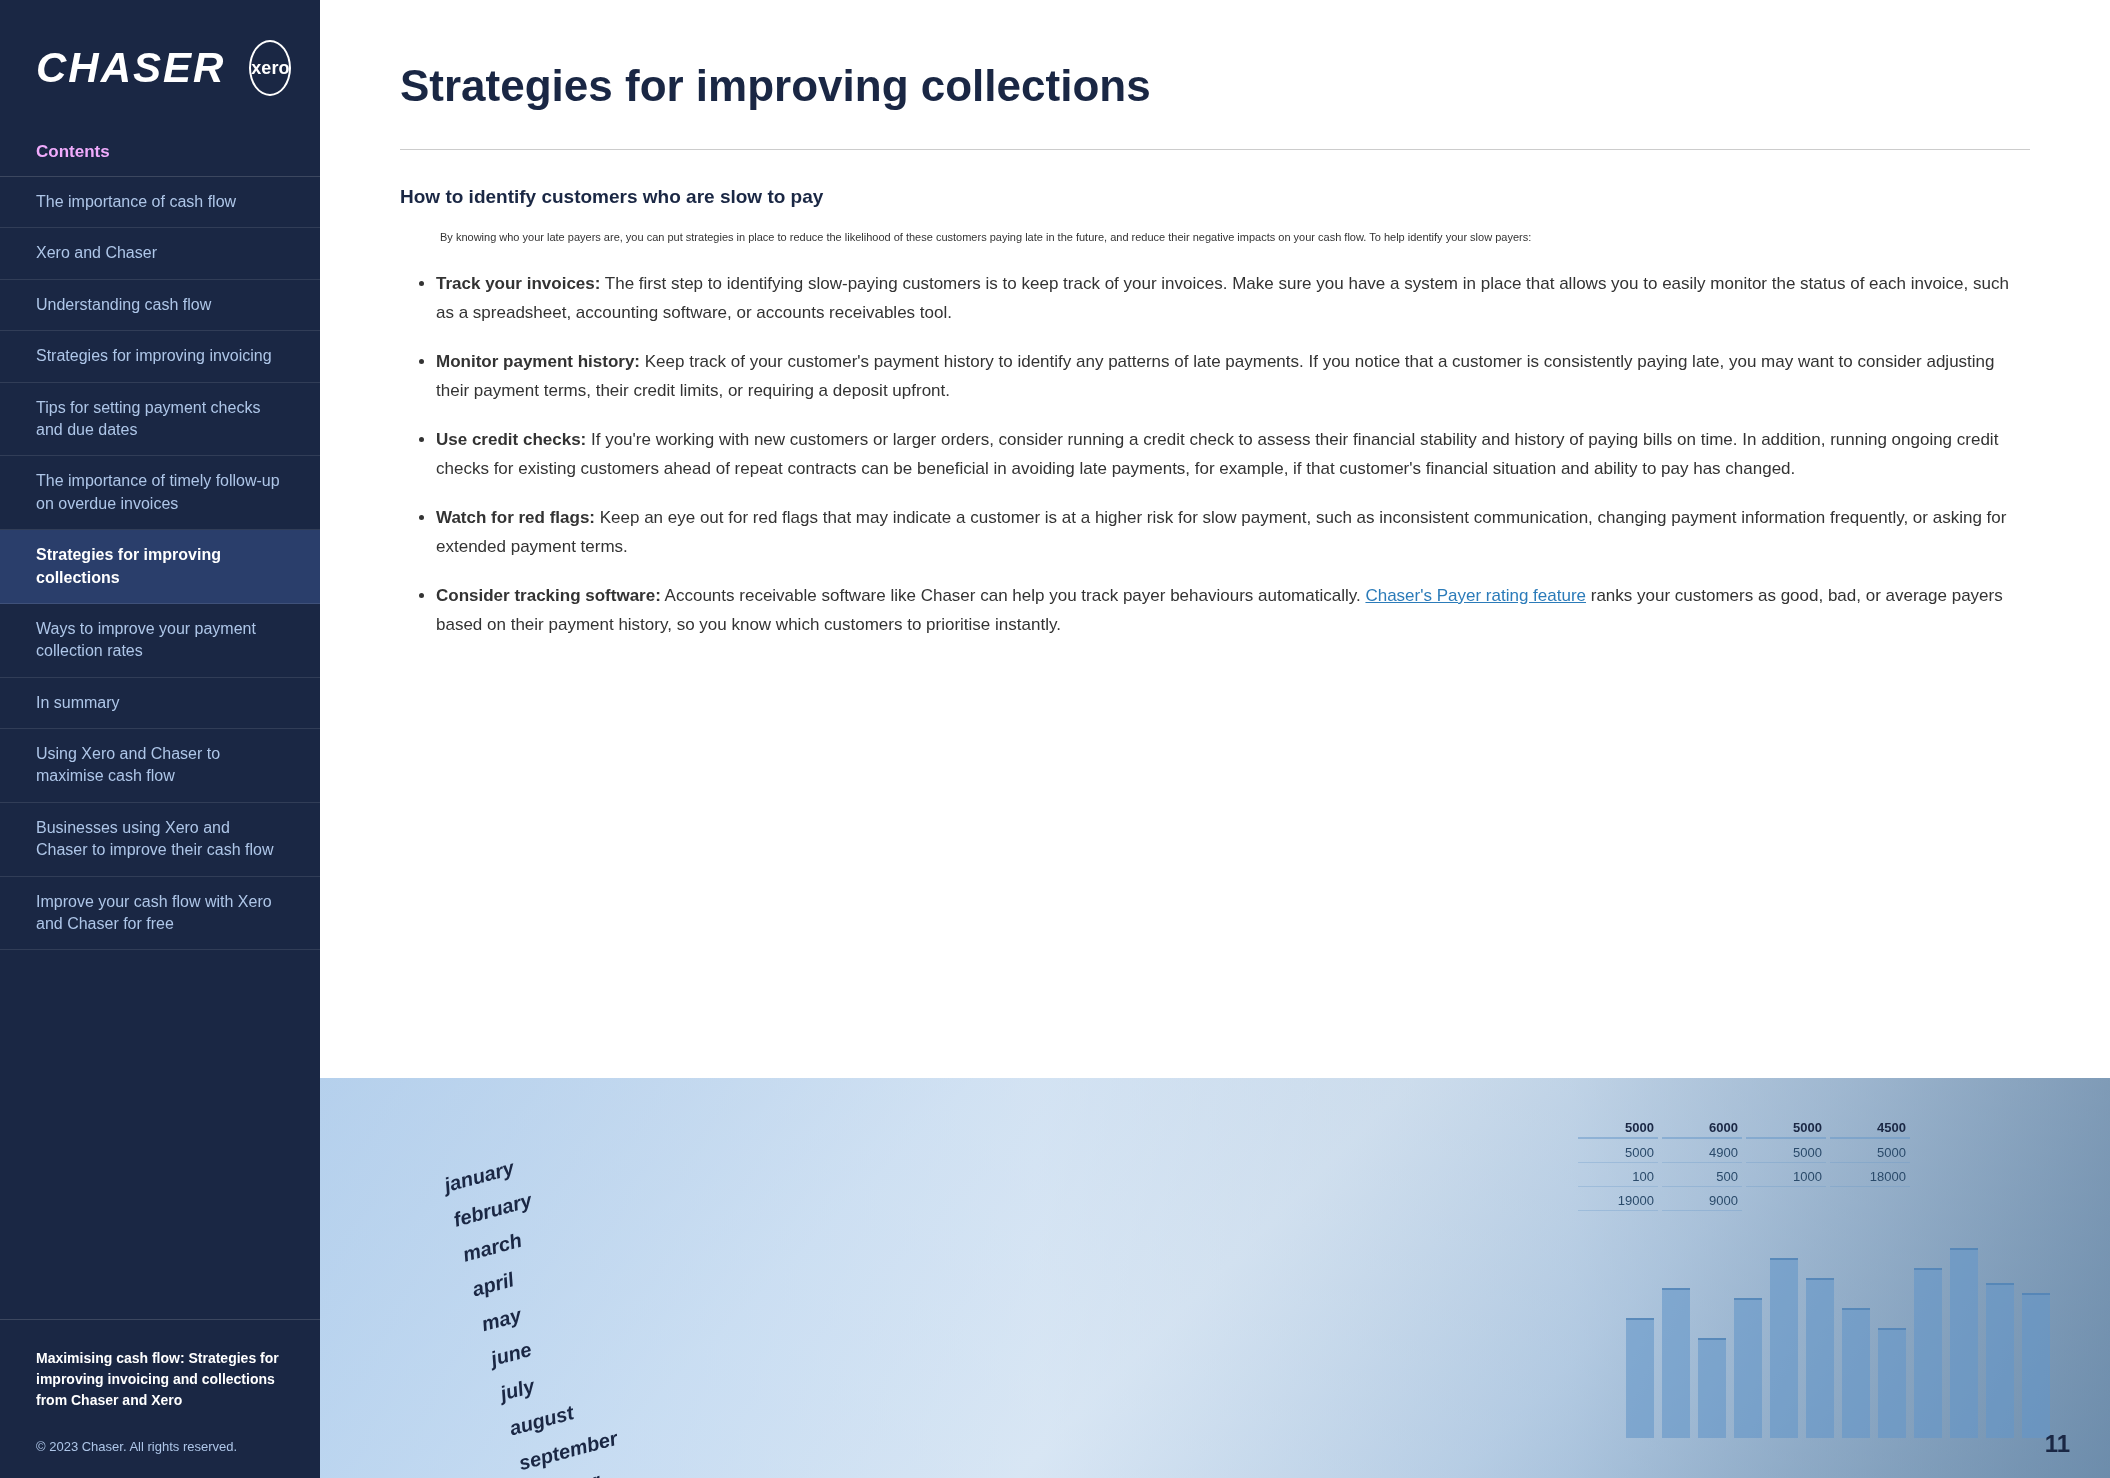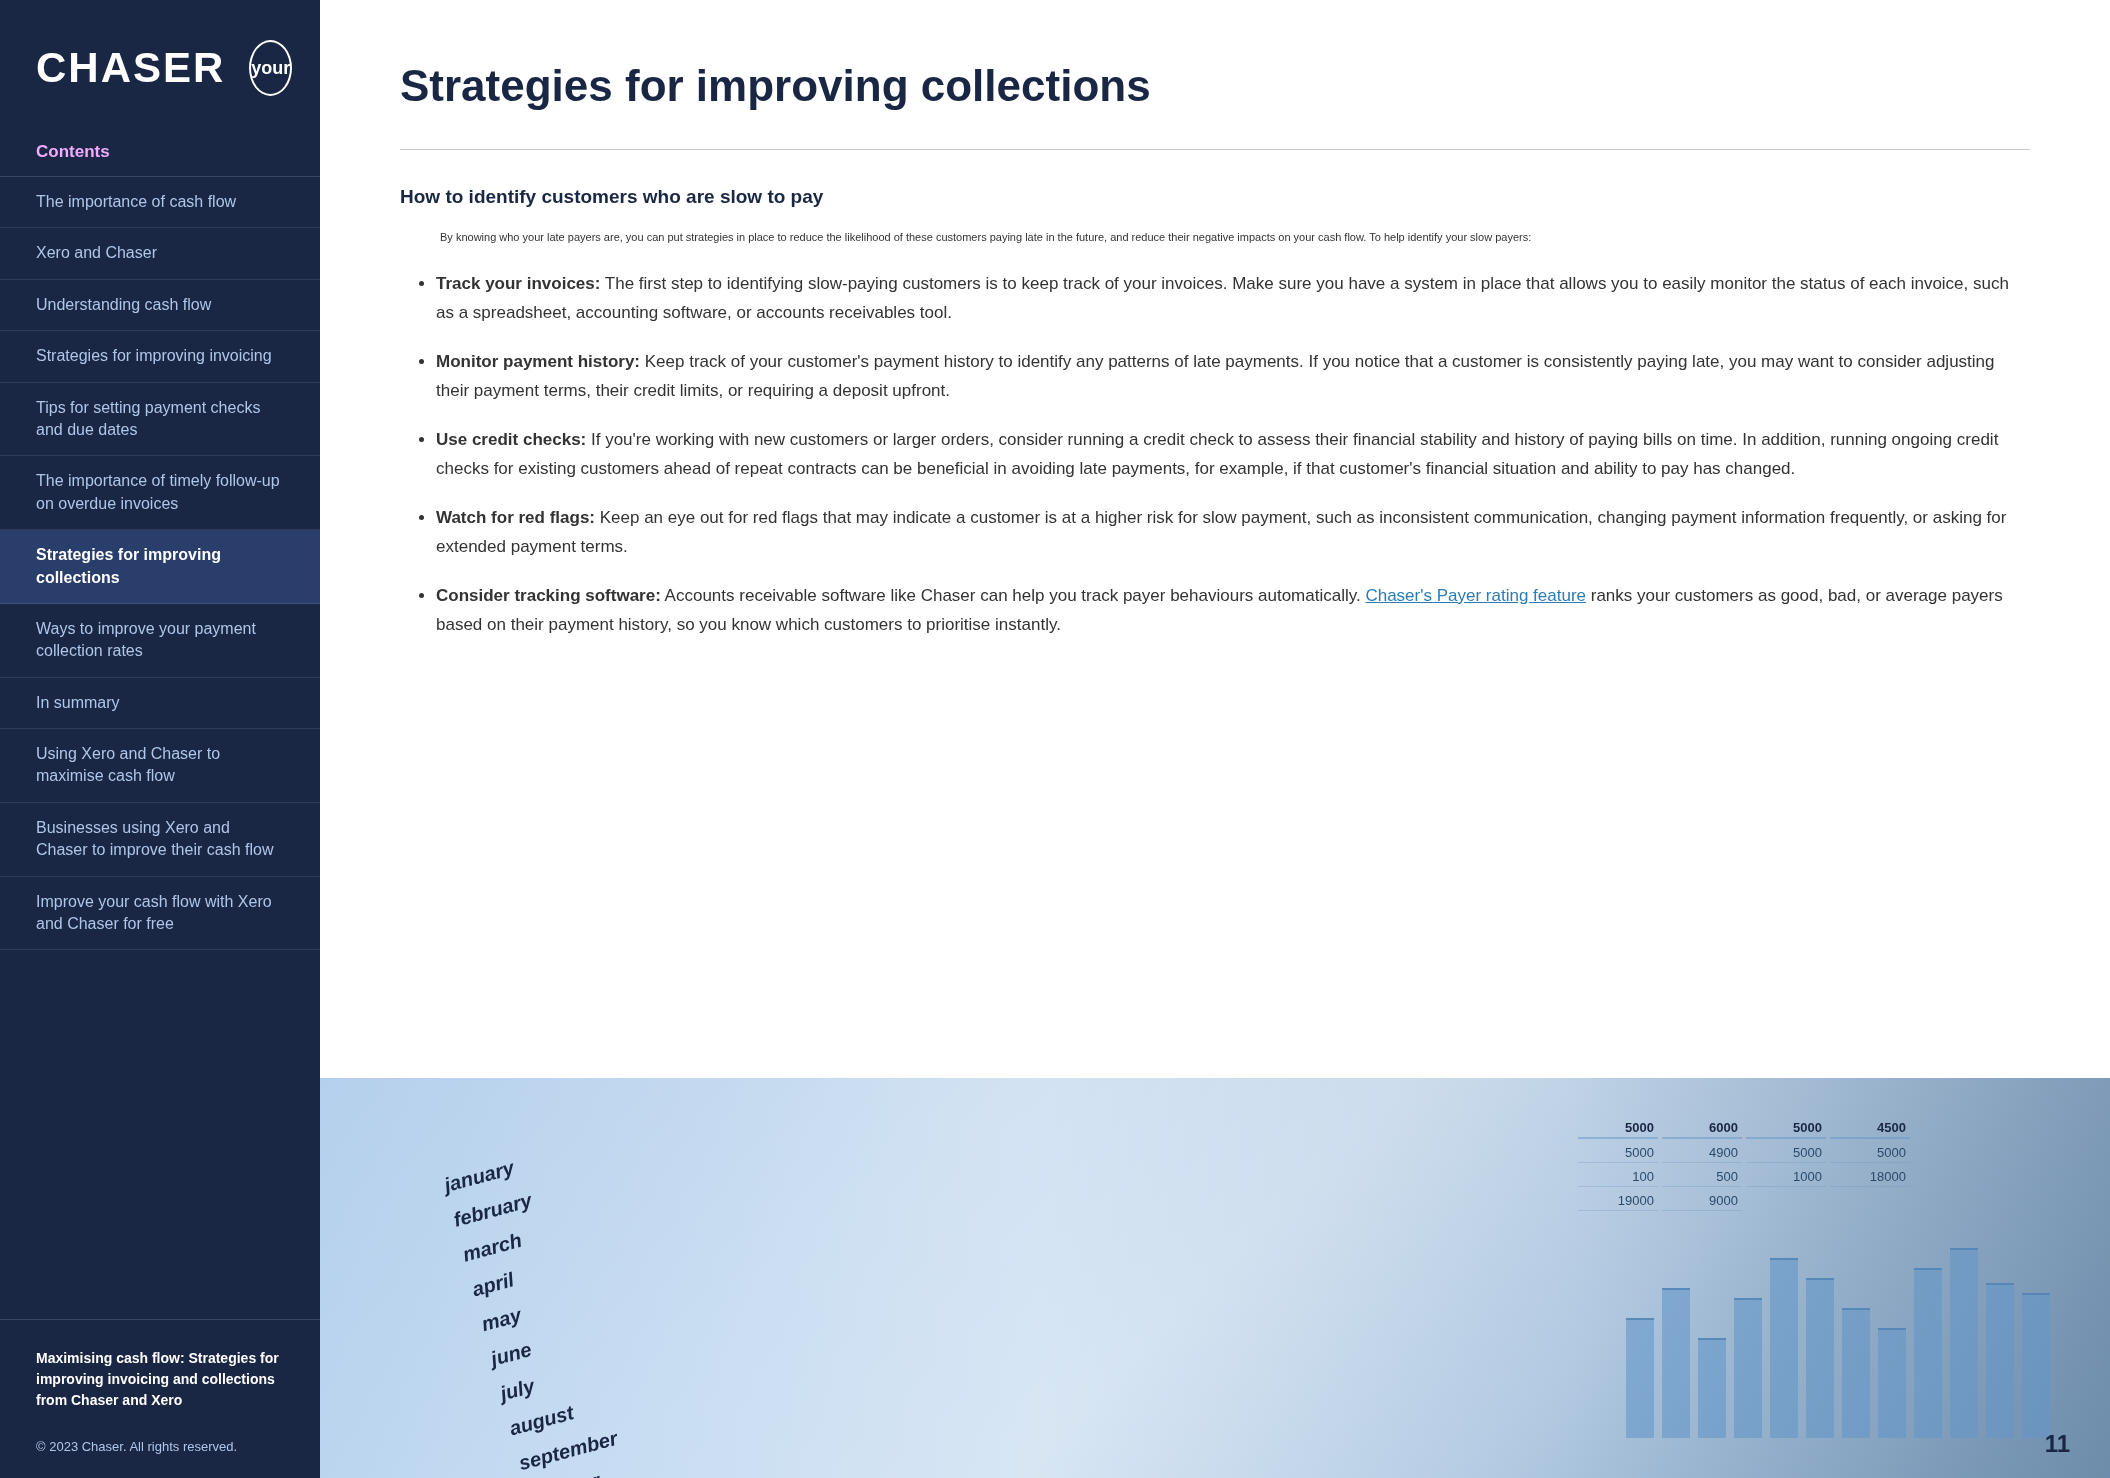--- a/index.html
+++ b/index.html
@@ -28,20 +28,21 @@
       display: flex;
       align-items: center;
       gap: 24px;
     }
 
     .chaser-logo {
       font-size: 42px;
       font-weight: 900;
       color: #fff;
       letter-spacing: 2px;
+      font-style: italic;
     }
 
     .xero-logo {
       width: 56px;
       height: 56px;
       border-radius: 50%;
       border: 2px solid #fff;
       display: flex;
       align-items: center;
       justify-content: center;
@@ -256,21 +257,21 @@
       color: #1a2744;
       border-bottom: 2px solid rgba(100,150,200,0.5);
     }
   </style>
 </head>
 <body>
 
 <aside class="sidebar">
   <div class="sidebar-header">
     <div class="chaser-logo">CHASER</div>
-    <div class="xero-logo">your</div>
+    <div class="xero-logo">xero</div>
   </div>
 
   <nav class="sidebar-nav">
     <div class="nav-section-header">Contents</div>
 
     <div id="nav-items-container">
 
     <div class="nav-item">The importance of cash flow</div>
         <div class="nav-item">Xero and Chaser</div>
         <div class="nav-item">Understanding cash flow</div>

